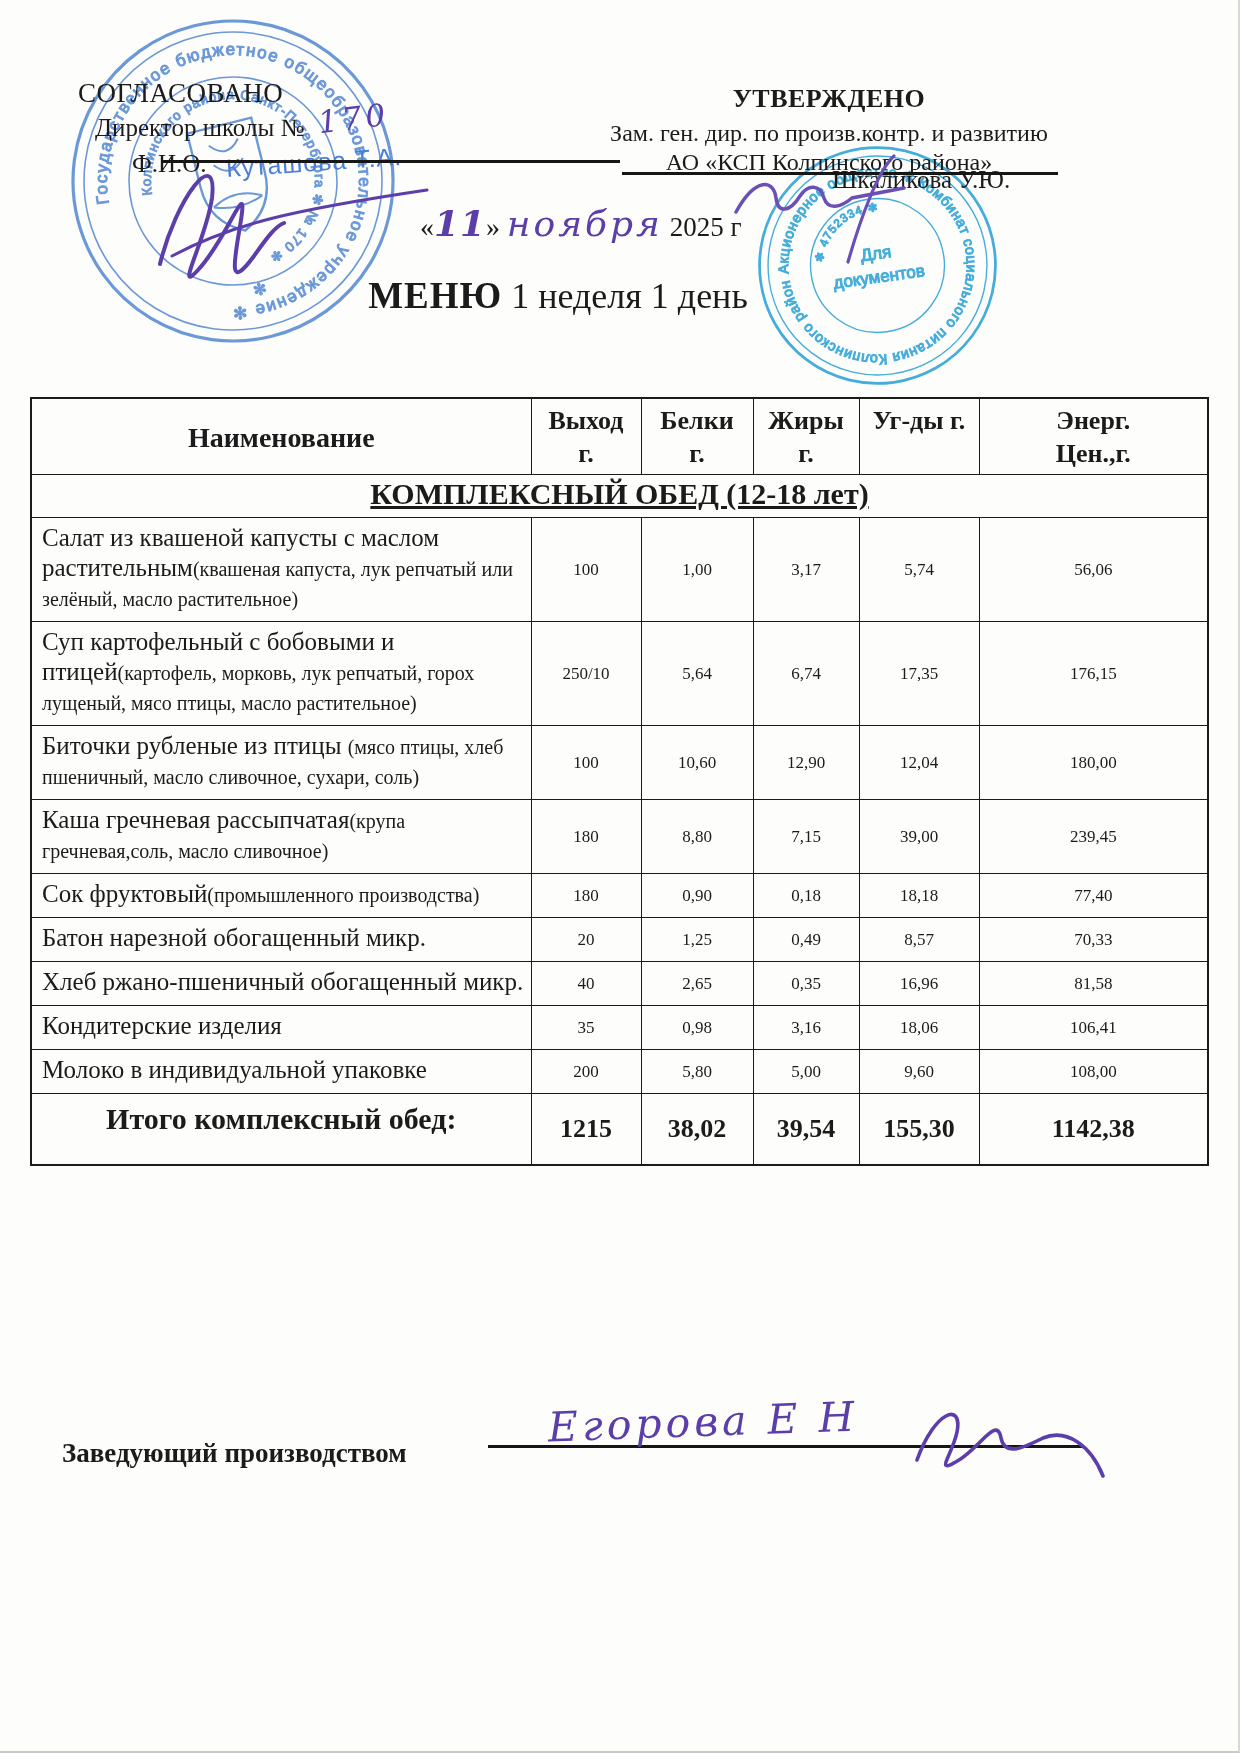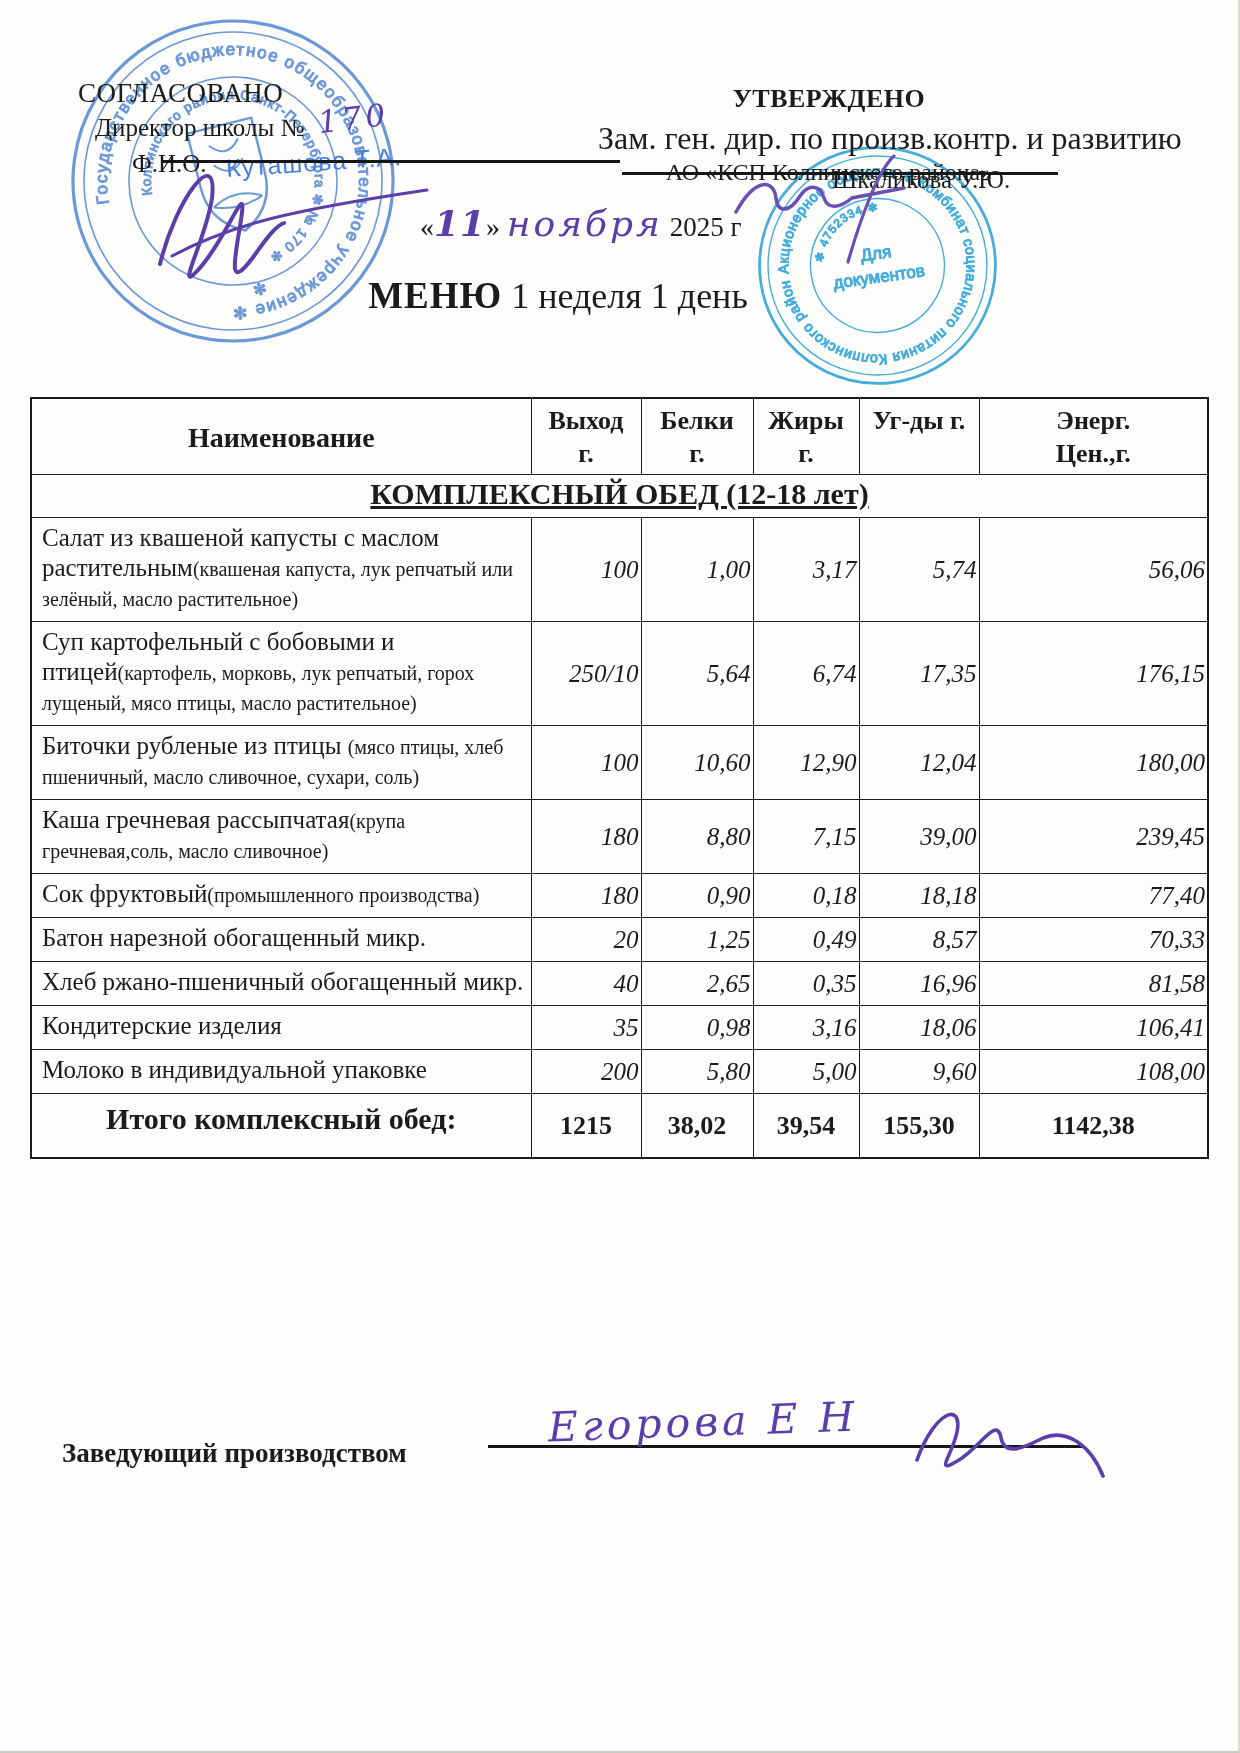--- a/index.html
+++ b/index.html
@@ -16,21 +16,21 @@
   .hand{font-family:"DejaVu Serif",serif;font-style:italic;color:#5b3ea9;}
   .school-num{position:absolute;left:318px;top:100px;font-size:31px;transform:rotate(-7deg);letter-spacing:4px;}
   .facsimile{position:absolute;left:226px;top:148px;font-family:"Liberation Sans",sans-serif;
              font-size:25px;color:#4a7fd9;transform:rotate(-4deg);letter-spacing:1px;}
   .sig-line{position:absolute;border-bottom:3px solid #161616;}
   .line-left{left:162px;top:160px;width:458px;}
   .line-right{left:622px;top:172px;width:436px;}
 
   .h-right{position:absolute;left:598px;top:84px;width:462px;text-align:center;}
   .h-right .heading{font-weight:bold;font-size:26px;letter-spacing:.5px;}
-  .h-right .l1{font-size:32px;margin-top:6px;white-space:nowrap;}
+  .h-right .l1{font-size:24px;margin-top:6px;white-space:nowrap;}
   .h-right .l2{font-size:24px;margin-top:2px;}
   .signer{position:absolute;left:832px;top:166px;font-size:25px;}
 
   .date-line{position:absolute;left:420px;top:202px;font-size:27px;}
   .date-line .q{font-size:28px;}
   .date-line .day{font-size:36px;font-weight:bold;letter-spacing:1px;}
   .date-line .month{font-size:36px;letter-spacing:3px;}
 
   .doc-title{position:absolute;left:0;top:274px;width:1116px;text-align:center;font-size:36px;}
   .doc-title b{font-size:37px;letter-spacing:1px;}
@@ -44,23 +44,23 @@
   
   table.menu{position:absolute;left:30px;top:397px;width:1177px;border-collapse:collapse;table-layout:fixed;border-radius:13px;}
   table.menu,table.menu td,table.menu th{border:1.7px solid #1b1b1b;}
   table.menu{border-width:2.5px;}
   table.menu th{font-weight:bold;font-size:26px;padding:6px 2px 4px;vertical-align:top;line-height:1.25;}
   .th-sub{font-weight:bold;}
   .section-cell{text-align:center;font-weight:bold;font-size:30px;padding:2px 0 6px;}
   .section-cell span{text-decoration:underline;}
   td.c-name{font-size:25px;line-height:1.2;padding:5px 6px 8px 10px;}
   .dish-ing{font-size:20px;}
-  td.c-num{text-align:right;font-size:25px;padding:4px 2px;font-style:italic;}
+  td.c-num{text-align:center;font-size:17px;padding:4px 2px;}
   tr.total td{font-weight:bold;}
-  td.total-label{font-size:30px;text-align:center;padding:8px 0 21px;}
+  td.total-label{font-size:30px;text-align:center;padding:8px 0 28px;}
   td.total-num{font-size:26px;text-align:center;}
 
   
   .foot-label{position:absolute;left:62px;top:1438px;font-weight:bold;font-size:27px;}
   .line-foot{left:488px;top:1445px;width:596px;}
   .foot-sig{position:absolute;left:548px;top:1398px;font-size:41px;letter-spacing:4px;transform:rotate(-2deg);}
 </style>
 </head>
 <body>
 

